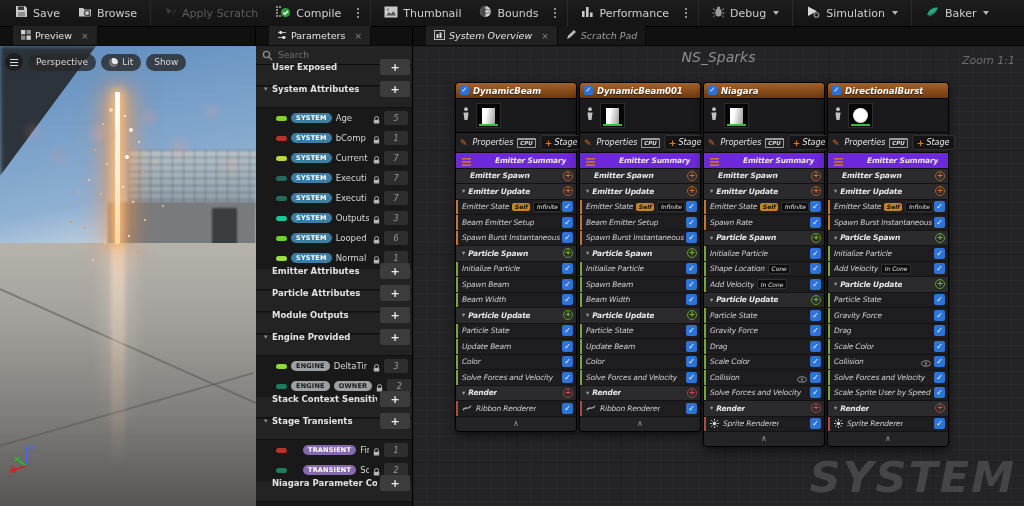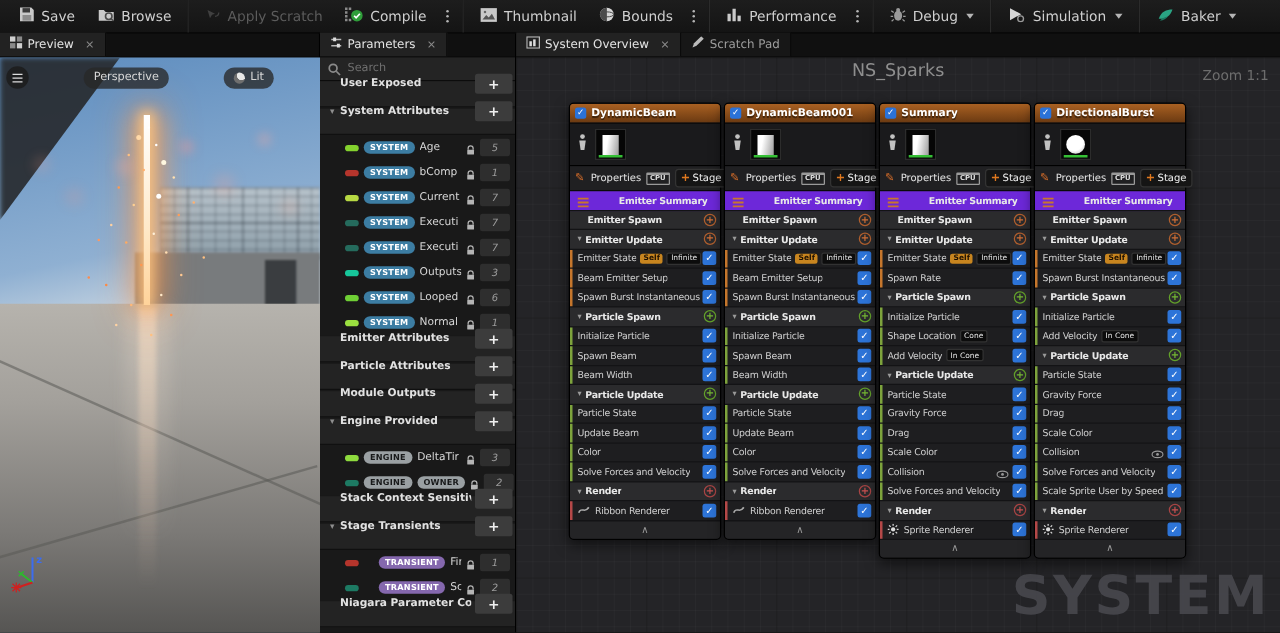--- a/index.html
+++ b/index.html
@@ -13,21 +13,21 @@
   .tb-btn.disabled { color:#5c5c5c; }
   .tb-btn.disabled svg { opacity:.4; }
   .tb-sep { width:1px; height:26px; background:#060606; border-right:1px solid #2b2b2b; margin:0 4px; }
   .kebab { width:2px; height:2px; border-radius:50%; background:#b5b5b5; margin:0 4px;
     box-shadow:0 -4px 0 #b5b5b5, 0 4px 0 #b5b5b5; }
   .chev { width:0; height:0; border-left:3.5px solid transparent; border-right:3.5px solid transparent;
     border-top:4px solid #b5b5b5; margin-left:2px; }
   
   .main { display:flex; height:479px; }
   .panel { position:relative; background:#151515; }
-  .tabbar { height:19px; background:#101010; display:flex; align-items:flex-end; border-bottom:1px solid #0a0a0a; }
+  .tabbar { height:19px; background:#101010; display:flex; align-items:flex-end; border-bottom:1px solid #0a0a0a;padding-left:13px; }
   .tab { height:19px; display:flex; align-items:center; gap:4px; padding:0 8px; font-size:9.5px;
     color:#9d9d9d; background:#171717; border-right:1px solid #0a0a0a; white-space:nowrap; }
   .tab.active { background:#222; color:#e4e4e4; }
   .tab .x { color:#8a8a8a; font-size:9px; margin-left:5px; }
   
   .preview-panel { width:256px; border-right:1px solid #000; }
   .preview-view { position:relative; width:256px; height:460px; overflow:hidden;
     background:linear-gradient(168deg,#5d8cbe 0%,#8fb0d2 34%,#c3d2e0 44%,#cfd8de 46%); }
   .glass-bldg { position:absolute; left:128px; top:104px; width:128px; height:58px;
     background:linear-gradient(#b6c2ca,#8c9da8),
@@ -64,21 +64,21 @@
     -86px 24px 9px 5px rgba(255,160,140,.18); }
   .reflection { position:absolute; left:111px; top:200px; width:14px; height:225px; filter:blur(2px);
     background:linear-gradient(180deg, rgba(255,228,200,.6), rgba(255,215,185,.22) 55%, rgba(255,215,185,0)); }
   .reflection-wide { position:absolute; left:100px; top:200px; width:36px; height:190px; filter:blur(6px);
     background:linear-gradient(180deg, rgba(255,235,215,.25), rgba(255,235,215,0)); }
   .pv-controls { position:absolute; left:5px; top:7px; display:flex; align-items:center; gap:5px; }
   .pv-burger { width:18px; height:18px; border-radius:50%; background:rgba(28,28,28,.85);
     display:flex; align-items:center; justify-content:center; flex-direction:column; gap:2px; }
   .pv-burger i { display:block; width:8px; height:1px; background:#ddd; }
   .pv-pill { height:17px; border-radius:9px; background:rgba(40,40,40,.78); color:#d8d8d8; font-size:9px;
-    display:flex; align-items:center; gap:4px; padding:0 8px;margin-left:39px; }
+    display:flex; align-items:center; gap:4px; padding:0 8px; }
   .lit-dot { width:9px; height:9px; border-radius:50%;
     background:radial-gradient(circle at 68% 28%, #e8e8e8 38%, #6f6f6f 42%); }
   .gizmo { position:absolute; left:4px; bottom:26px; }
   
   .params-panel { width:157px; border-right:1px solid #000; background:#181818; }
   .search-row { height:19px; margin:0; background:#242424; border-bottom:1px solid #0c0c0c;
     display:flex; align-items:center; gap:5px; padding:0 6px; }
   .search-row input { background:transparent; border:none; outline:none; color:#bbb; font-size:9px; width:110px;
     font-family:inherit; }
   .search-row input::placeholder { color:#6f6f6f; }
@@ -93,21 +93,21 @@
   .swatch { width:11px; height:5px; border-radius:2.5px; flex:none; }
   .pbadge { font-size:6.5px; font-weight:bold; padding:1px 5px; border-radius:7px; flex:none; letter-spacing:.2px; }
   .pbadge.system { background:#3c7da3; color:#fff; }
   .pbadge.engine { background:#9aa0a3; color:#18191a; }
   .pbadge.transient { background:#8568ae; color:#fff;margin-left:12px; }
   .pname { color:#d6d6d6; font-size:8.5px; white-space:nowrap; overflow:hidden; }
   .plock { margin-left:auto; flex:none; }
   .pcount { width:24px; height:14px; background:#2e2e2e; border-radius:2px; color:#9a9a9a; font-size:8px;
     font-style:italic; display:flex; align-items:center; justify-content:center; flex:none; }
   
-  .graph-panel { flex:1; }
+  .graph-panel { flex:1;font-style:italic; }
   .graph { position:relative; width:100%; height:460px; overflow:hidden; background-color:#242427;
     background-image:
       linear-gradient(rgba(0,0,0,.28) 1px, transparent 1px),
       linear-gradient(90deg, rgba(0,0,0,.28) 1px, transparent 1px),
       linear-gradient(rgba(255,255,255,.022) 1px, transparent 1px),
       linear-gradient(90deg, rgba(255,255,255,.022) 1px, transparent 1px);
     background-size:104px 104px, 104px 104px, 13px 13px, 13px 13px; }
   .graph-title { position:absolute; top:3px; left:0; right:0; text-align:center; color:#8e8e8e; font-size:14px; }
   .zoom-label { position:absolute; top:8px; right:9px; color:#6d6d6d; font-size:11px; }
   .watermark { position:absolute; right:8px; bottom:4px; font-size:43px; font-weight:bold; color:#4a4a50;
@@ -809,21 +809,21 @@
                 </svg>
               </span>
               <span class="lbl">Ribbon Renderer</span>
               <span class="chk">✓</span>
             </div>
             <div class="node-foot">∧</div>
           </div>
           <div class="node" style="left: 290px; top: 36px;">
             <div class="node-head">
               <span class="hcheck">✓</span>
-              <span class="node-title">Summary</span>
+              <span class="node-title">Niagara</span>
             </div>
             <div class="thumbrow">
               <span><svg width="8" height="14">
                   <circle cx="4" cy="2.2" r="1.9" fill="#c2c2c2"></circle>
                   <path d="M1.4 5.4h5.2L5.5 13h-3z" fill="#c2c2c2"></path>
                 </svg></span>
               <div class="thumb">
                 <div class="tshape-square"></div>
               </div>
             </div>

